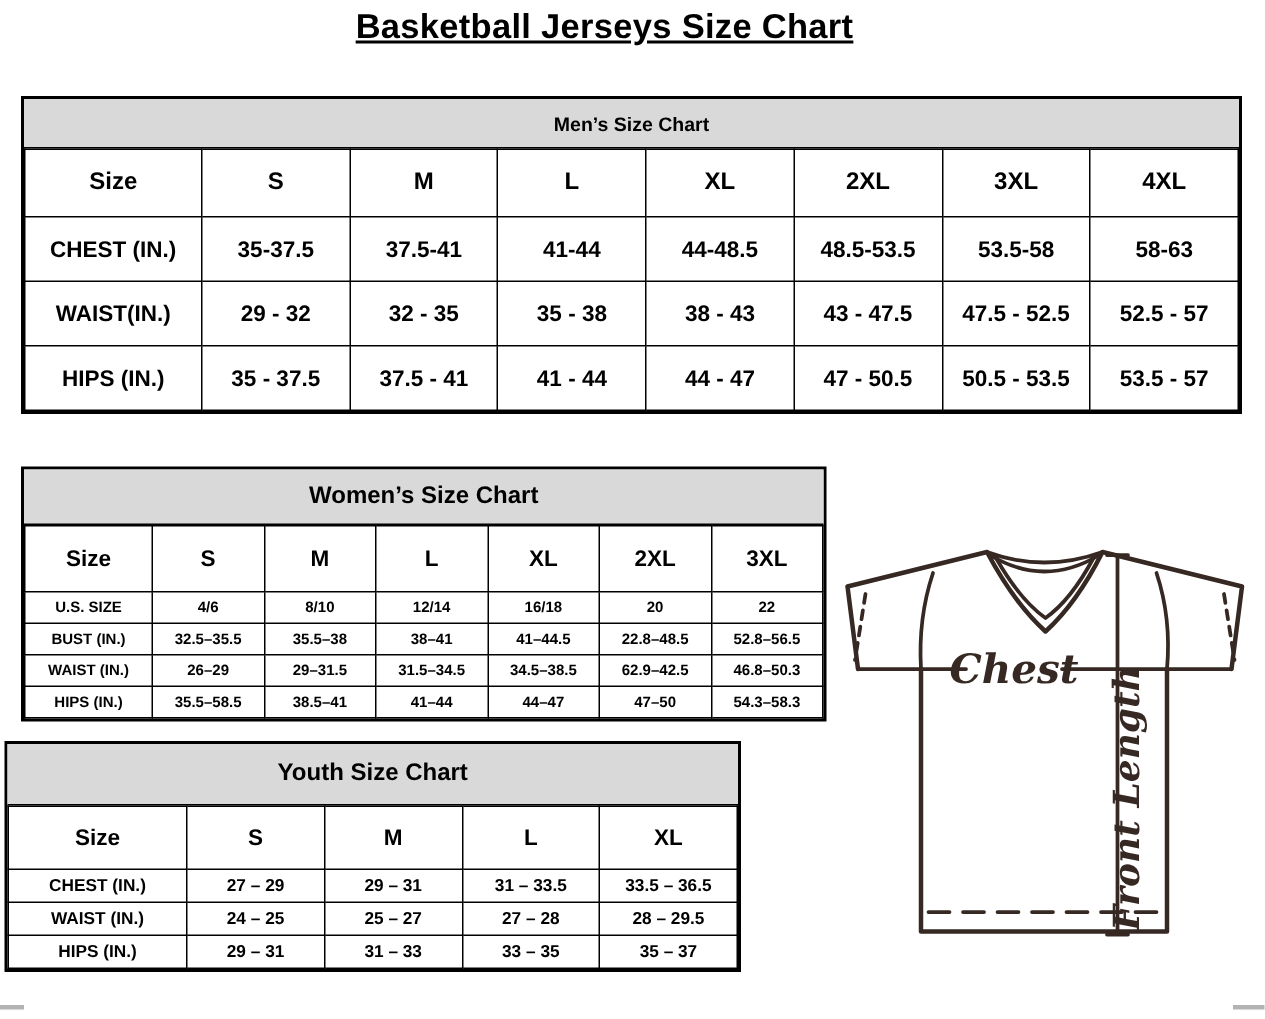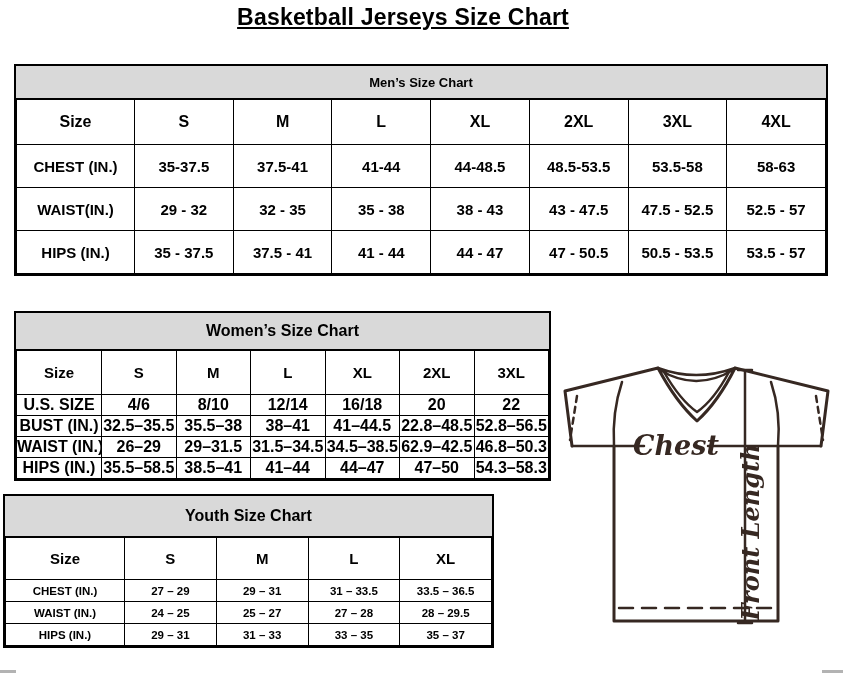--- a/index.html
+++ b/index.html
@@ -28,21 +28,21 @@
   .mens thead th{font-size:16px;}
   .mens tbody tr{height:43px;}
   .mens tbody th,.mens tbody td{font-size:15px;}
   .mens th:first-child{width:117px;}
   
   .womens{left:14px;top:300px;width:533px;margin-top:11px;}
   .womens .band{height:36px;font-size:16px;}
   .womens thead tr{height:44px;}
   .womens thead th{font-size:15px;}
   .womens tbody tr{height:21px;}
-  .womens tbody th,.womens tbody td{font-size:16px;}
+  .womens tbody th,.womens tbody td{font-size:10px;}
   .womens th:first-child{width:84px;}
   
   .youth{left:3px;top:494px;width:487px;}
   .youth .band{height:40px;font-size:16px;}
   .youth thead tr{height:42px;}
   .youth thead th{font-size:15px;}
   .youth tbody tr{height:22px;}
   .youth tbody th,.youth tbody td{font-size:11.5px;}
   .youth th:first-child{width:118px;}
   

